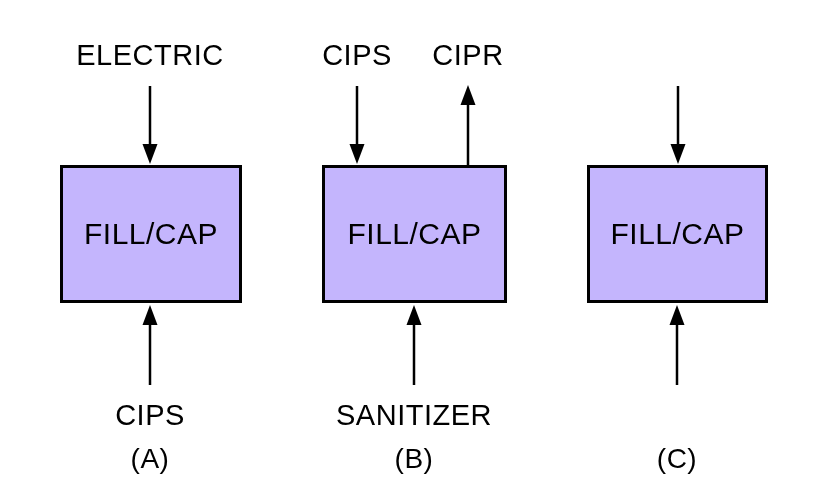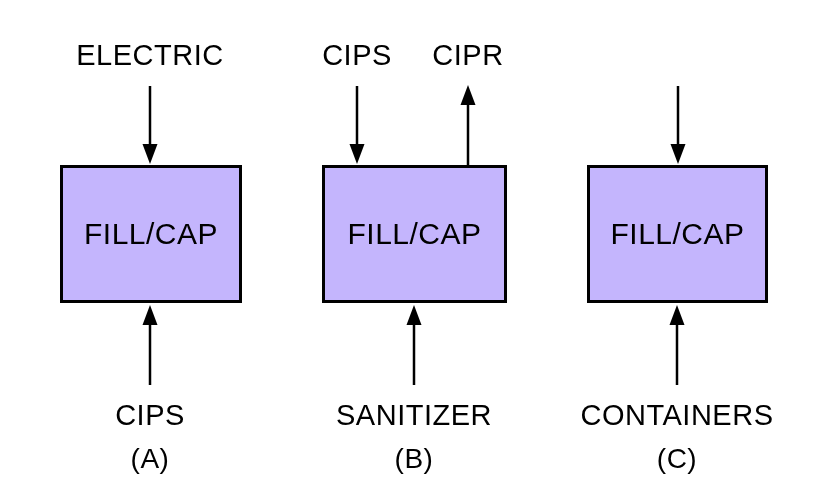--- a/index.html
+++ b/index.html
@@ -110,17 +110,16 @@
 
   <div class="pbox" style="left:587px; width:181px;">
     <span>FILL/CAP</span>
   </div>
 
   <svg class="arrow" style="left:667px; top:305px;" width="20" height="80" viewBox="0 0 20 80">
     <polygon points="10,0 2.5,20 17.5,20" fill="#000000"></polygon>
     <line x1="10" y1="18" x2="10" y2="80" stroke="#000000" stroke-width="2.5"></line>
   </svg>
 
-  <div class="lbl" style="left:567px; top:398px;">CONTAINERS</div>
 
   <div class="lbl caption" style="left:567px; top:442px;">(C)</div>
 
 </div>
 
 </body></html>

